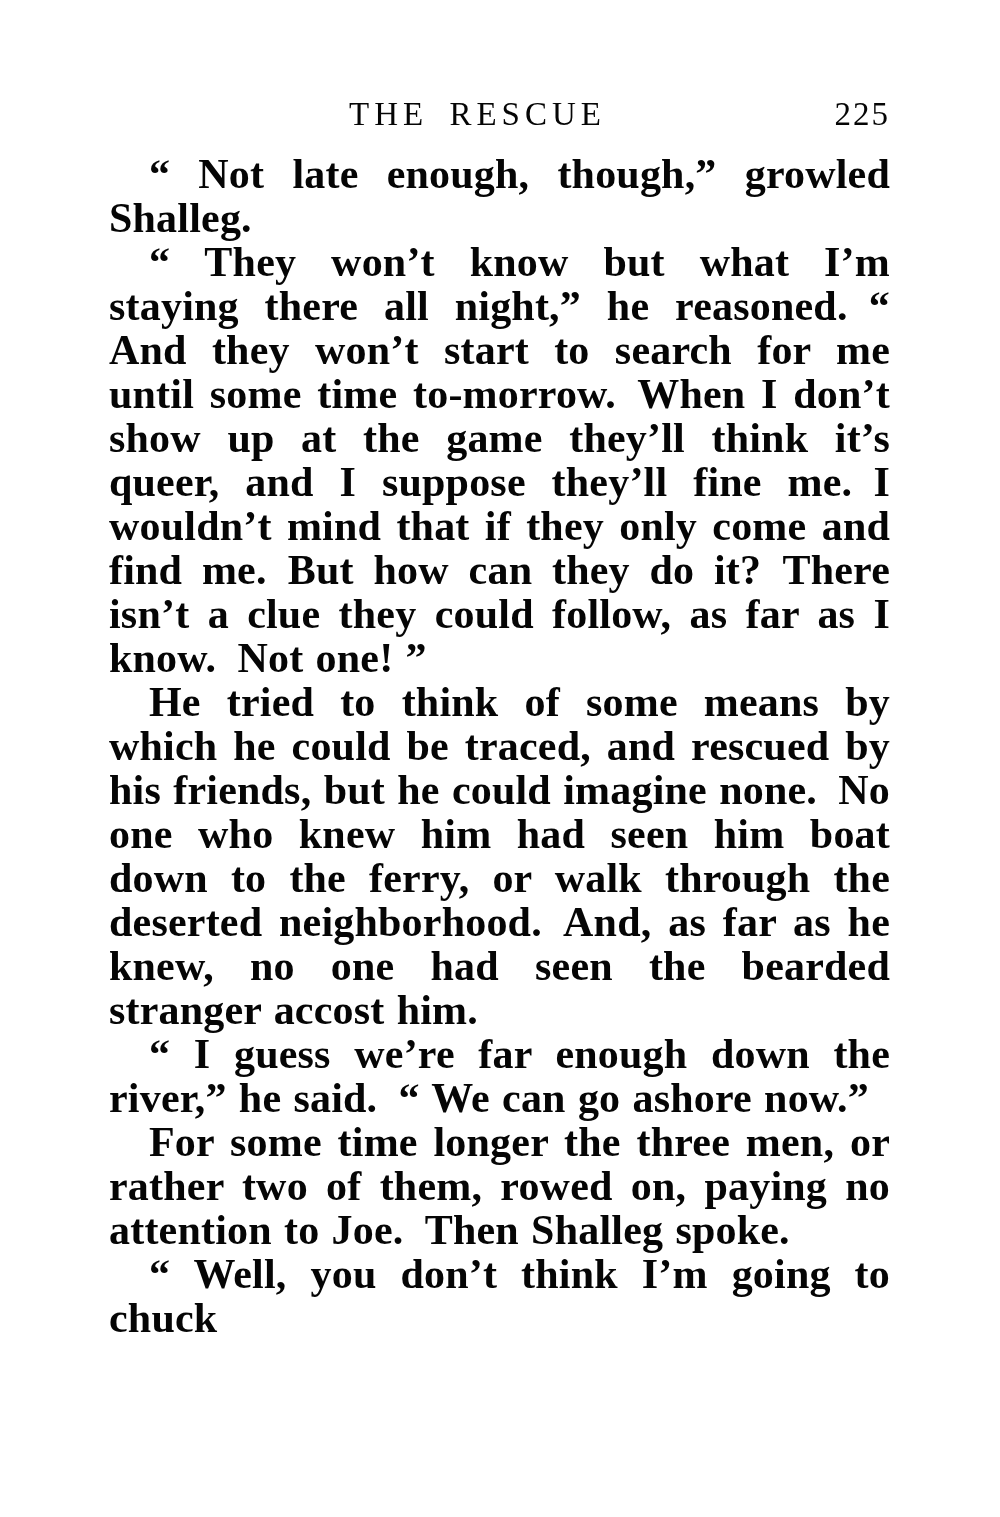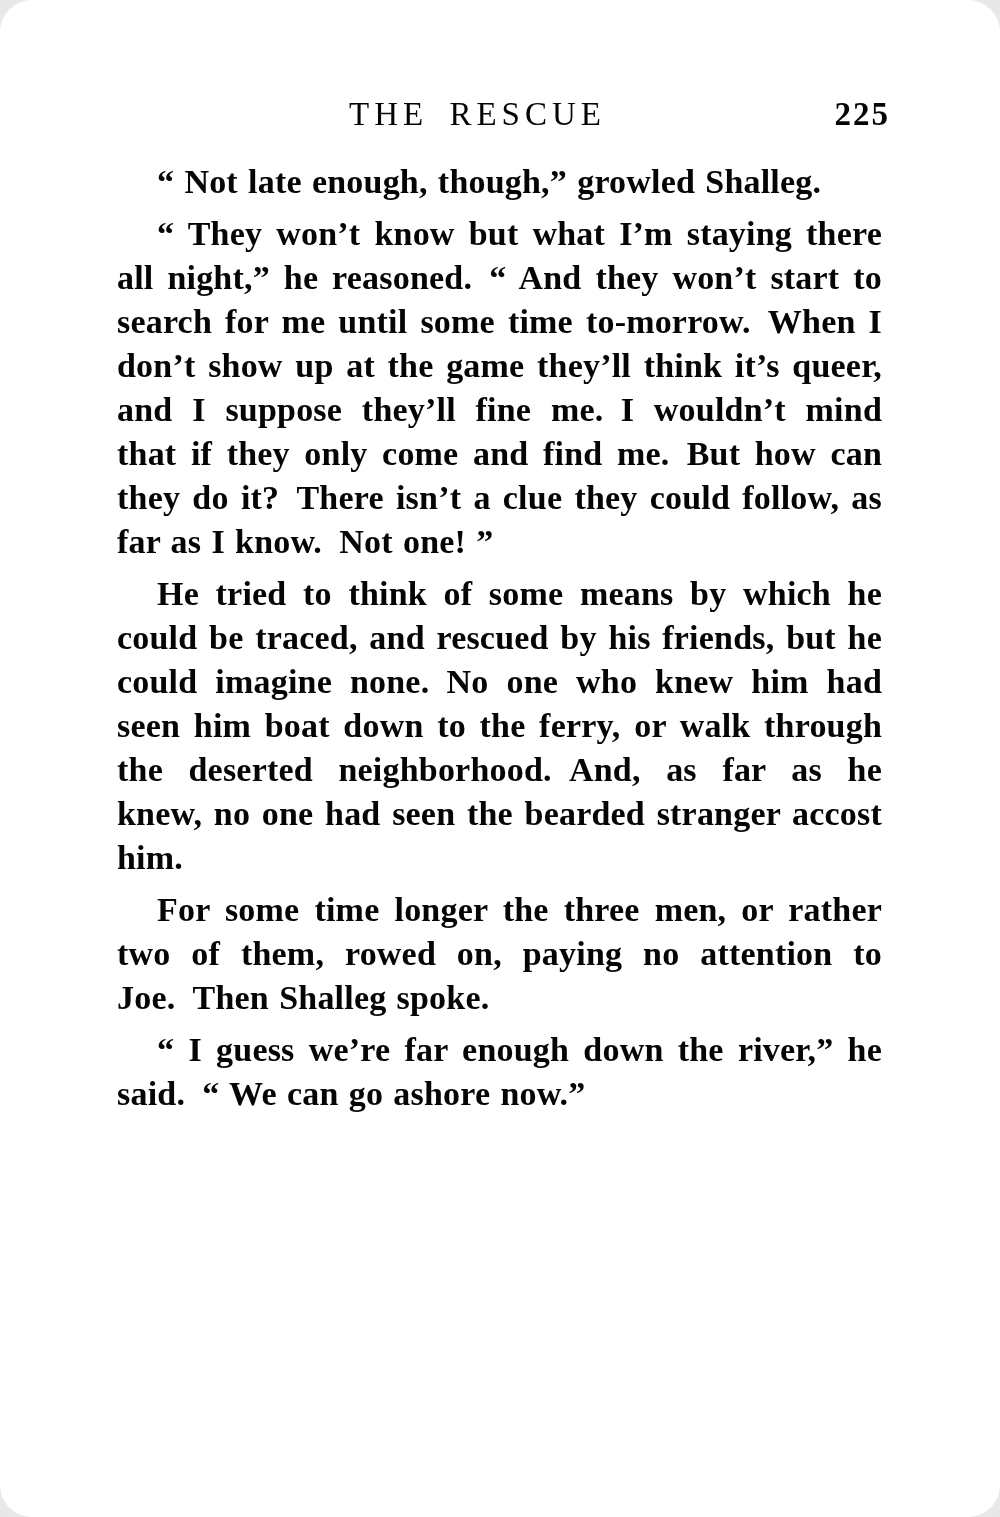--- a/index.html
+++ b/index.html
@@ -8,21 +8,20 @@
     background: #e8e8e8;
   }
   .scan-page {
     position: relative;
     width: 1000px;
     height: 1517px;
     background: #ffffff;
     overflow: hidden;
     font-family: "Liberation Serif", serif;
     color: #050505;
-    border-radius: 32px;
   }
   .page-header {
     position: absolute;
     top: 96px;
     left: 109px;
     width: 781px;
     display: grid;
     grid-template-columns: 1fr auto 1fr;
     align-items: baseline;
   }
@@ -33,32 +32,32 @@
     font-size: 33px;
     font-weight: 500;
     letter-spacing: 5px;
     word-spacing: 8px;
     white-space: nowrap;
   }
   .page-number {
     grid-column: 3;
     justify-self: end;
     font-size: 33px;
-    font-weight: 700;
+    font-weight: 400;
     letter-spacing: 2px;
   }
   .page-body {
     position: absolute;
     top: 152px;
     left: 109px;
     width: 781px;
   }
   .para {
-    margin: 8px;
-    font-size: 34px;
+    margin: 0;
+    font-size: 42px;
     font-weight: 600;
     line-height: 44px;
     text-align: justify;
     text-indent: 40px;
     letter-spacing: 0.2px;
     word-spacing: 1.5px;
   }
   
   .para.continues {
     text-align-last: justify;
@@ -71,17 +70,18 @@
 
   <div class="page-header">
     <span class="running-title">THE RESCUE</span>
     <span class="page-number">225</span>
   </div>
 
   <div class="page-body">
     <p class="para">“ Not late enough, though,” growled Shalleg.</p>
     <p class="para">“ They won’t know but what I’m staying there all night,” he reasoned. “ And they won’t start to search for me until some time to-morrow. When I don’t show up at the game they’ll think it’s queer, and I suppose they’ll fine me. I wouldn’t mind that if they only come and find me. But how can they do it? There isn’t a clue they could follow, as far as I know. Not one! ”</p>
     <p class="para">He tried to think of some means by which he could be traced, and rescued by his friends, but he could imagine none. No one who knew him had seen him boat down to the ferry, or walk through the deserted neighborhood. And, as far as he knew, no one had seen the bearded stranger accost him.</p>
+    <p class="para">“ I guess we’re far enough down the river,” he said. “ We can go ashore now.”</p>
     <p class="para">For some time longer the three men, or rather two of them, rowed on, paying no attention to Joe. Then Shalleg spoke.</p>
-    <p class="para">“ I guess we’re far enough down the river,” he said. “ We can go ashore now.”</p>
+    <p class="para continues">“ Well, you don’t think I’m going to chuck</p>
   </div>
 
 </div>
 
 </body></html>

